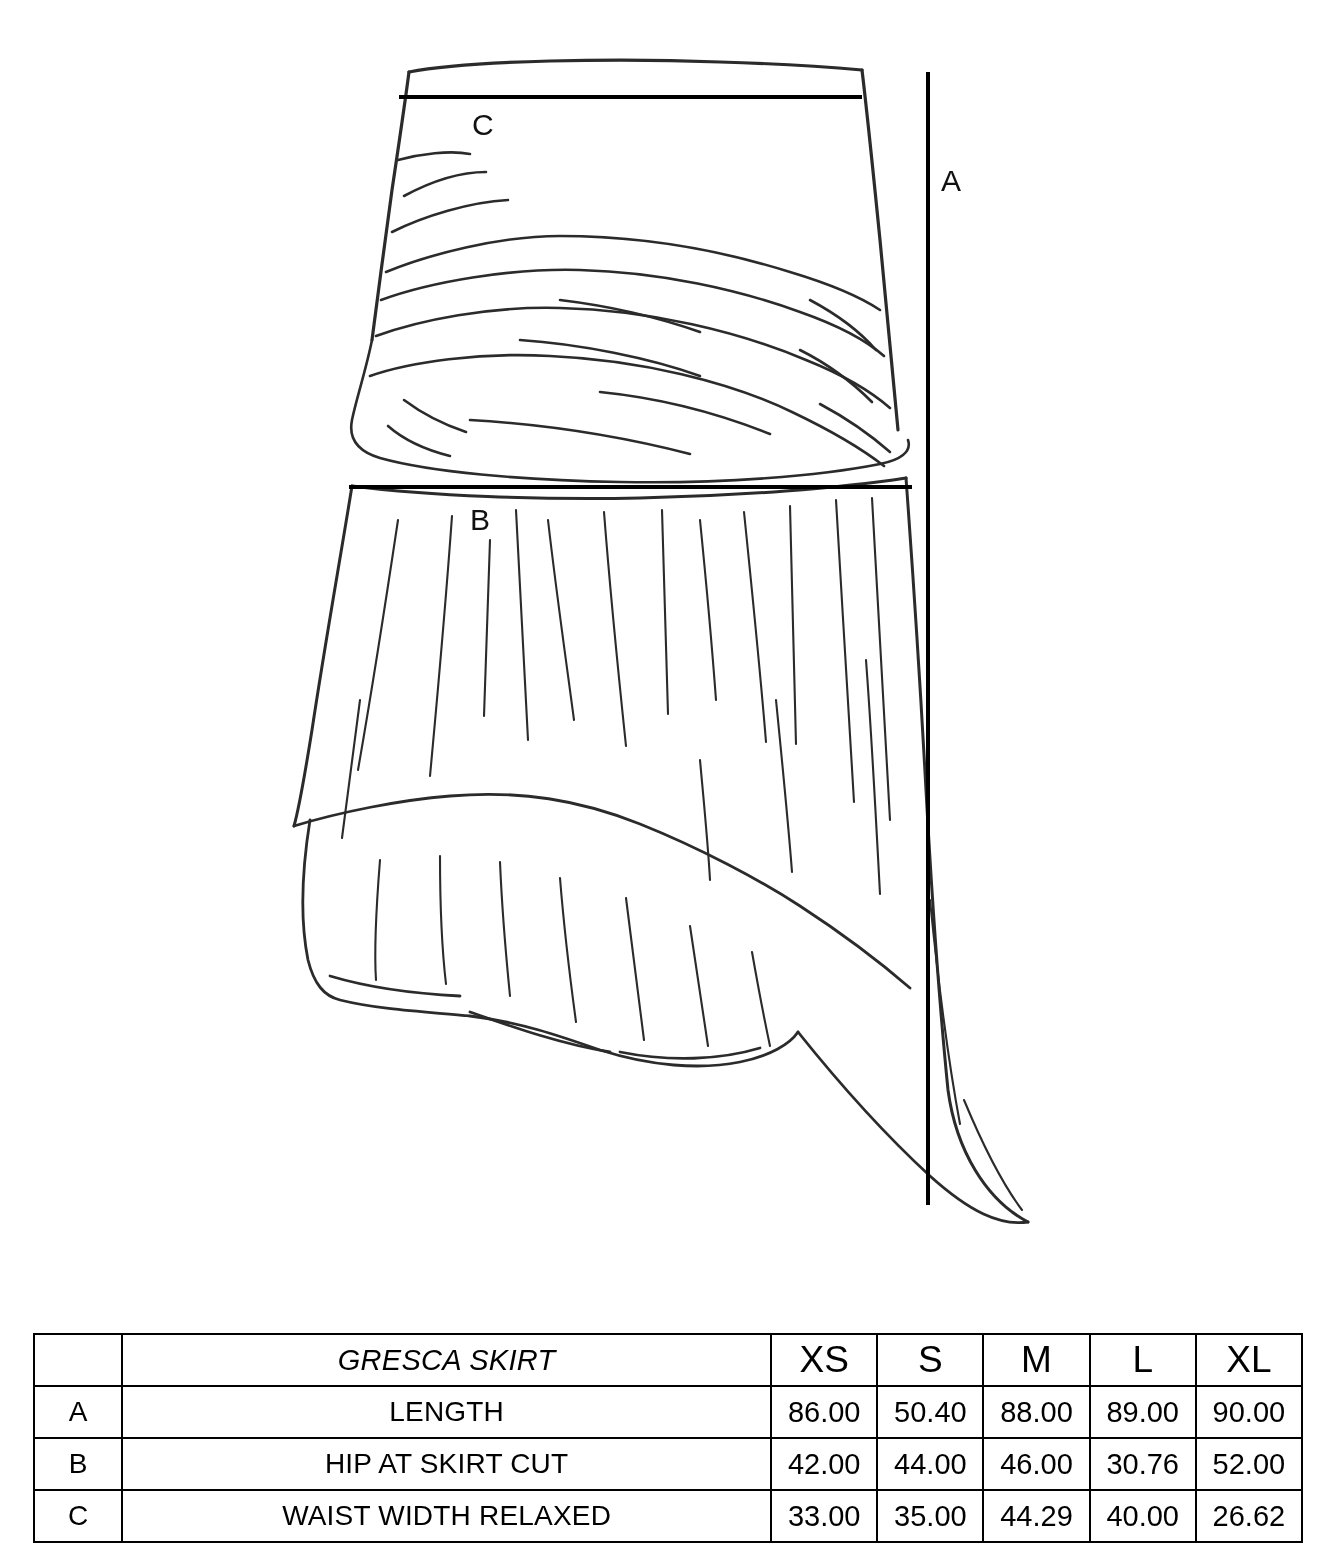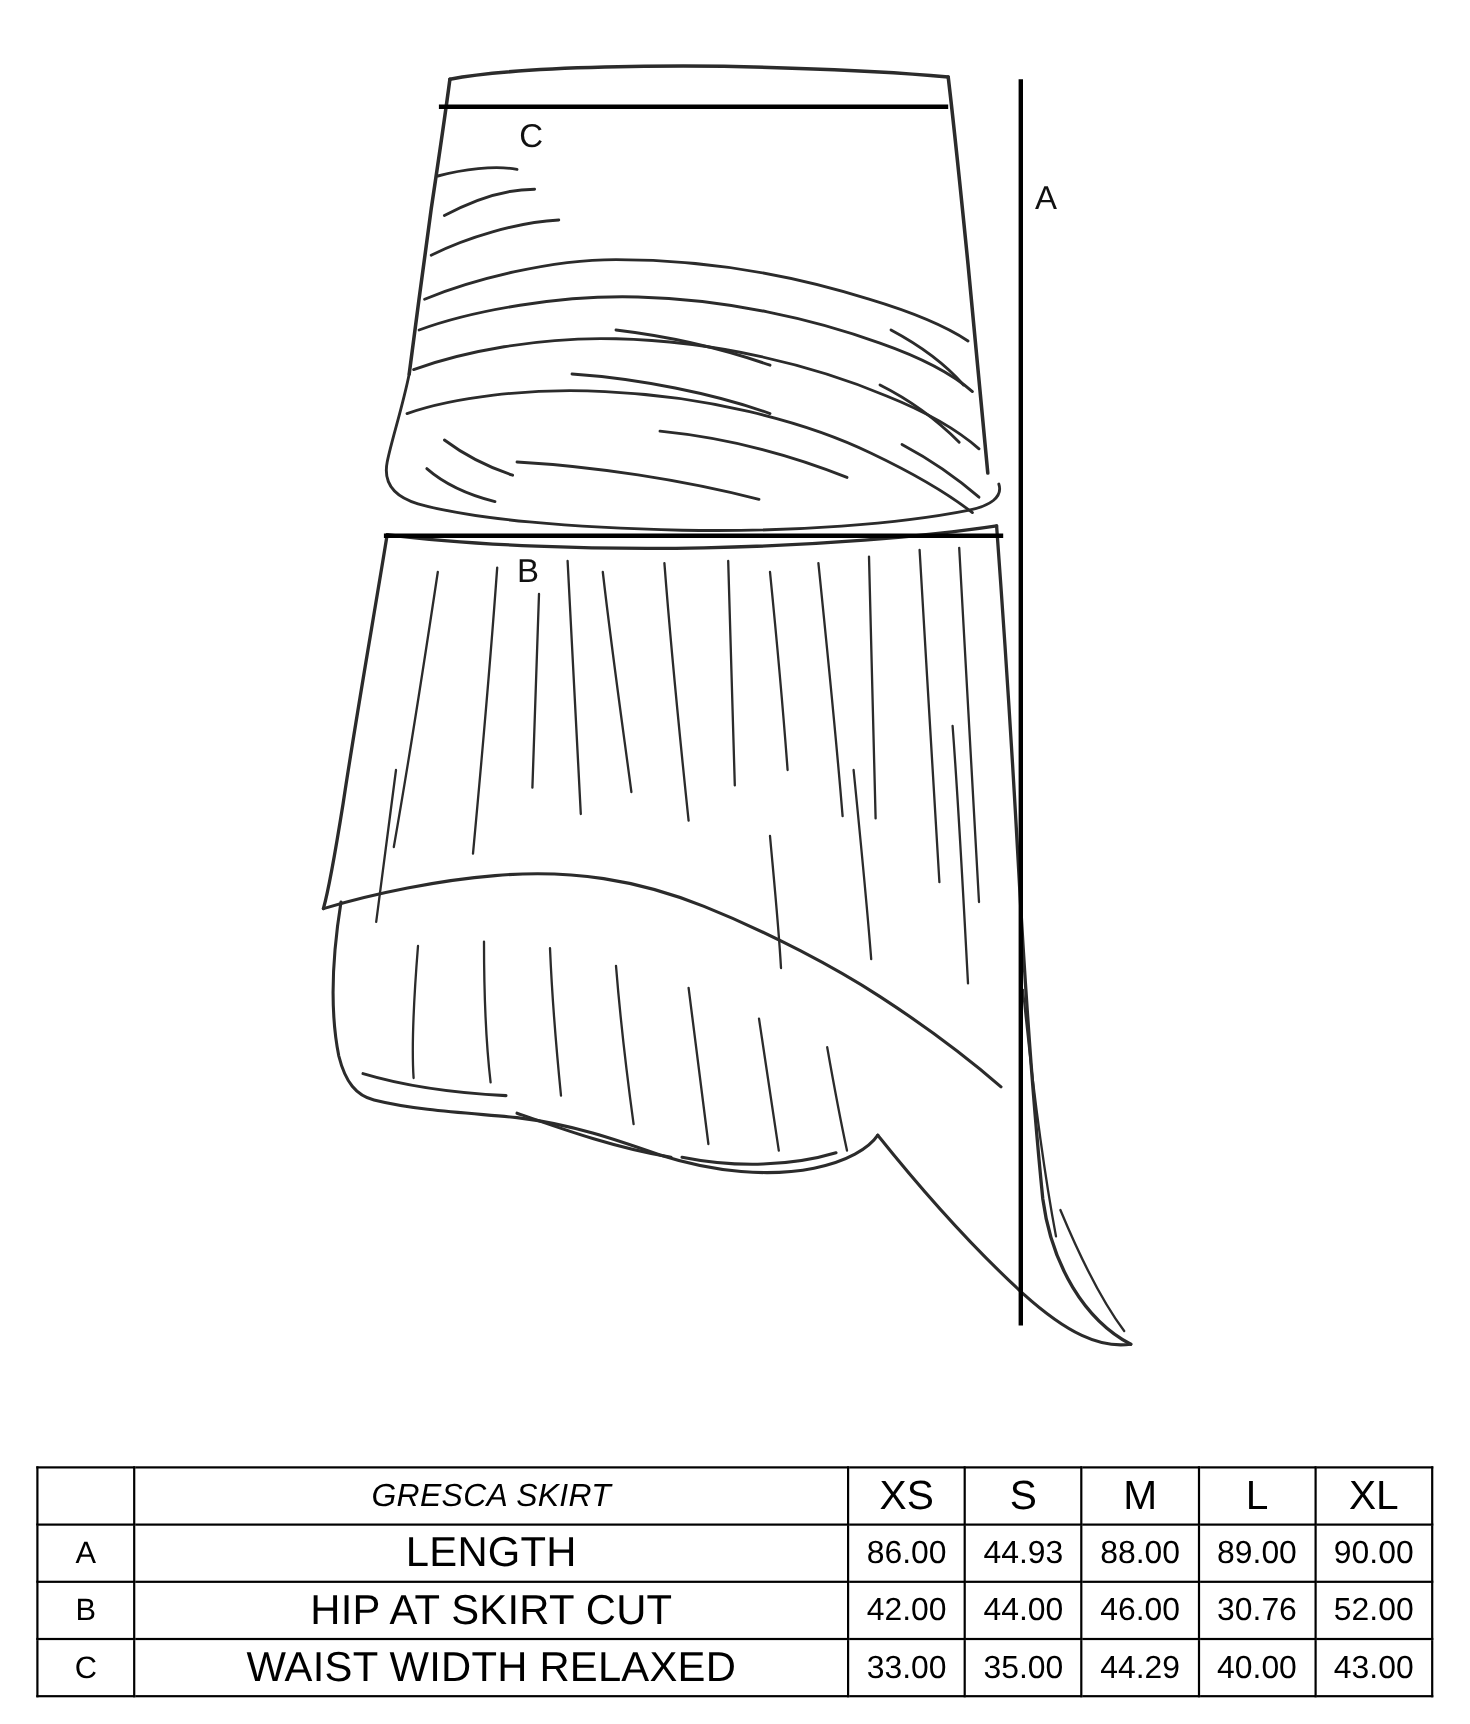--- a/index.html
+++ b/index.html
@@ -88,21 +88,21 @@
   }
   tr.data-row td {
     height: 50px;
   }
   .code-cell {
     font-size: 28px;
   }
   .desc-cell {
     text-align: left;
     padding-left: 28px;
-    font-size: 38px;
+    font-size: 28px;
     letter-spacing: 0.2px;
     border-radius: 26px;
   }
   .value-cell {
     font-size: 29px;
   }
 </style>
 </head>
 <body>
 
@@ -229,21 +229,21 @@
           <td class="size-head">S</td>
           <td class="size-head">M</td>
           <td class="size-head">L</td>
           <td class="size-head">XL</td>
         </tr>
 
         <tr class="data-row">
           <td class="code-cell">A</td>
           <td class="desc-cell">LENGTH</td>
           <td class="value-cell">86.00</td>
-          <td class="value-cell">44.93</td>
+          <td class="value-cell">50.40</td>
           <td class="value-cell">88.00</td>
           <td class="value-cell">89.00</td>
           <td class="value-cell">90.00</td>
         </tr>
 
         <tr class="data-row">
           <td class="code-cell">B</td>
           <td class="desc-cell">HIP AT SKIRT CUT</td>
           <td class="value-cell">42.00</td>
           <td class="value-cell">44.00</td>
@@ -252,19 +252,19 @@
           <td class="value-cell">52.00</td>
         </tr>
 
         <tr class="data-row">
           <td class="code-cell">C</td>
           <td class="desc-cell">WAIST WIDTH RELAXED</td>
           <td class="value-cell">33.00</td>
           <td class="value-cell">35.00</td>
           <td class="value-cell">44.29</td>
           <td class="value-cell">40.00</td>
-          <td class="value-cell">43.00</td>
+          <td class="value-cell">26.62</td>
         </tr>
       </tbody>
     </table>
   </div>
 
 </div>
 
 </body></html>

